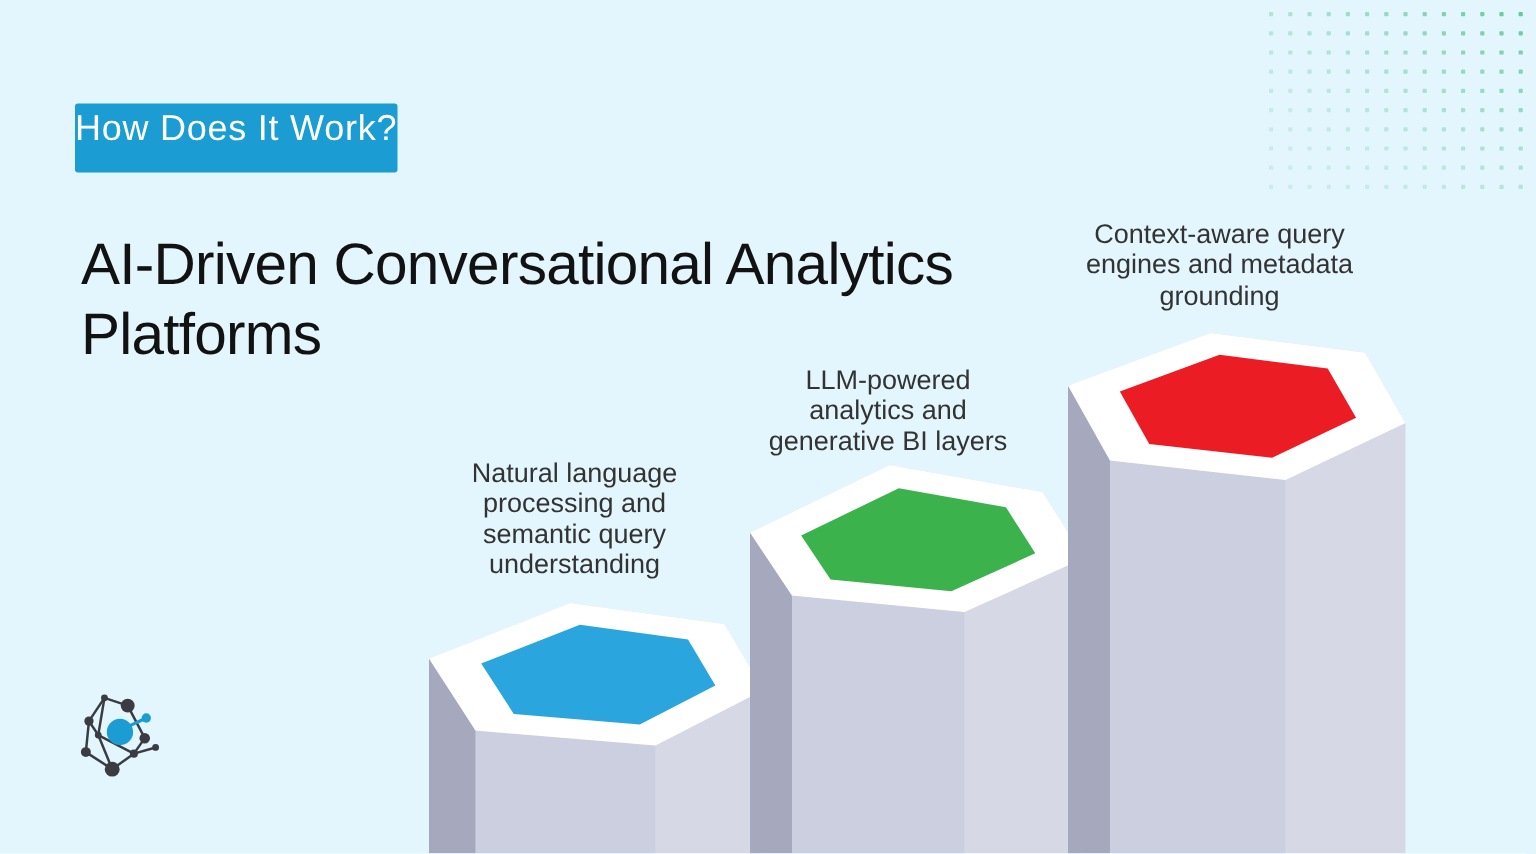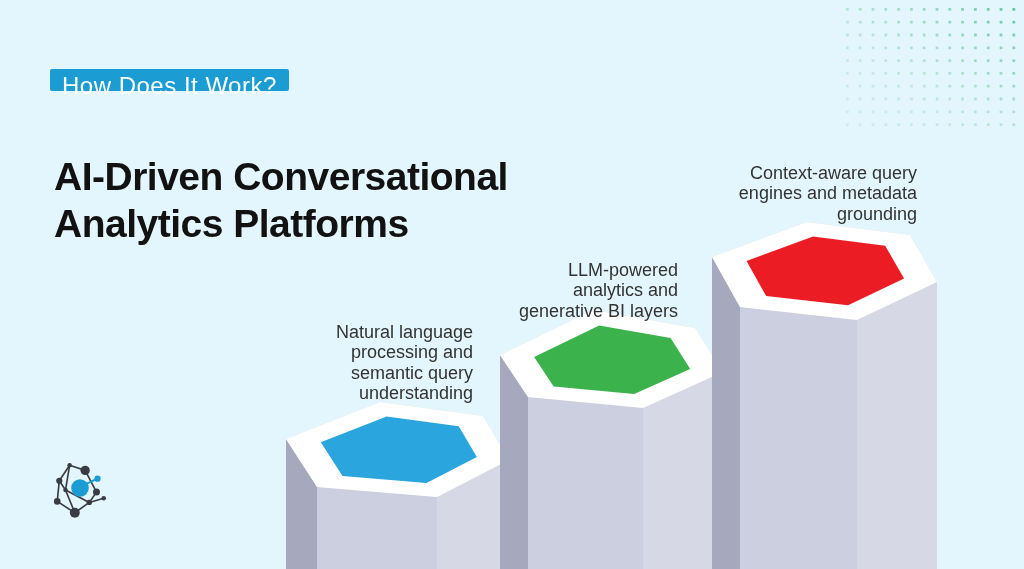--- a/index.html
+++ b/index.html
@@ -4,40 +4,39 @@
 <style>
   html,body{margin:0;padding:0;}
   .slide{
     position:relative;
     width:1024px;height:569px;
     overflow:hidden;
     font-family:"Liberation Sans", sans-serif;
   }
   .badge{
     position:absolute;left:50px;top:69px;
-    height:22px;line-height:34px;
-    padding:0 12px;
+    height:46px;line-height:34px;
+    padding:0 0;
     font-size:24px;font-weight:500;
     letter-spacing:0.5px;
     border-radius:2px;
     white-space:nowrap;
   }
   .title{
     position:absolute;left:54px;top:128px;
     width:620px;
-    font-size:39px;line-height:1.2;font-weight:bold;
+    font-size:39px;line-height:1.2;font-weight:normal;
     letter-spacing:-0.5px;
   }
   .pillar-label{
     position:absolute;
-    text-align:right;
+    text-align:center;
     font-size:18px;line-height:1.13;
     font-weight:400;
     color:#333333;
-    margin-top:17px;
   }
   .label-1{left:293px;top:305px;width:180px;}
   .label-2{left:506px;top:243px;width:172px;}
   .label-3{left:709px;top:146px;width:208px;}
   #pillars-svg{position:absolute;left:0;top:0;}
   #dots-svg{position:absolute;left:840px;top:4px;}
   #logo{position:absolute;left:50px;top:458px;}
 </style>
 </head>
 <body>

